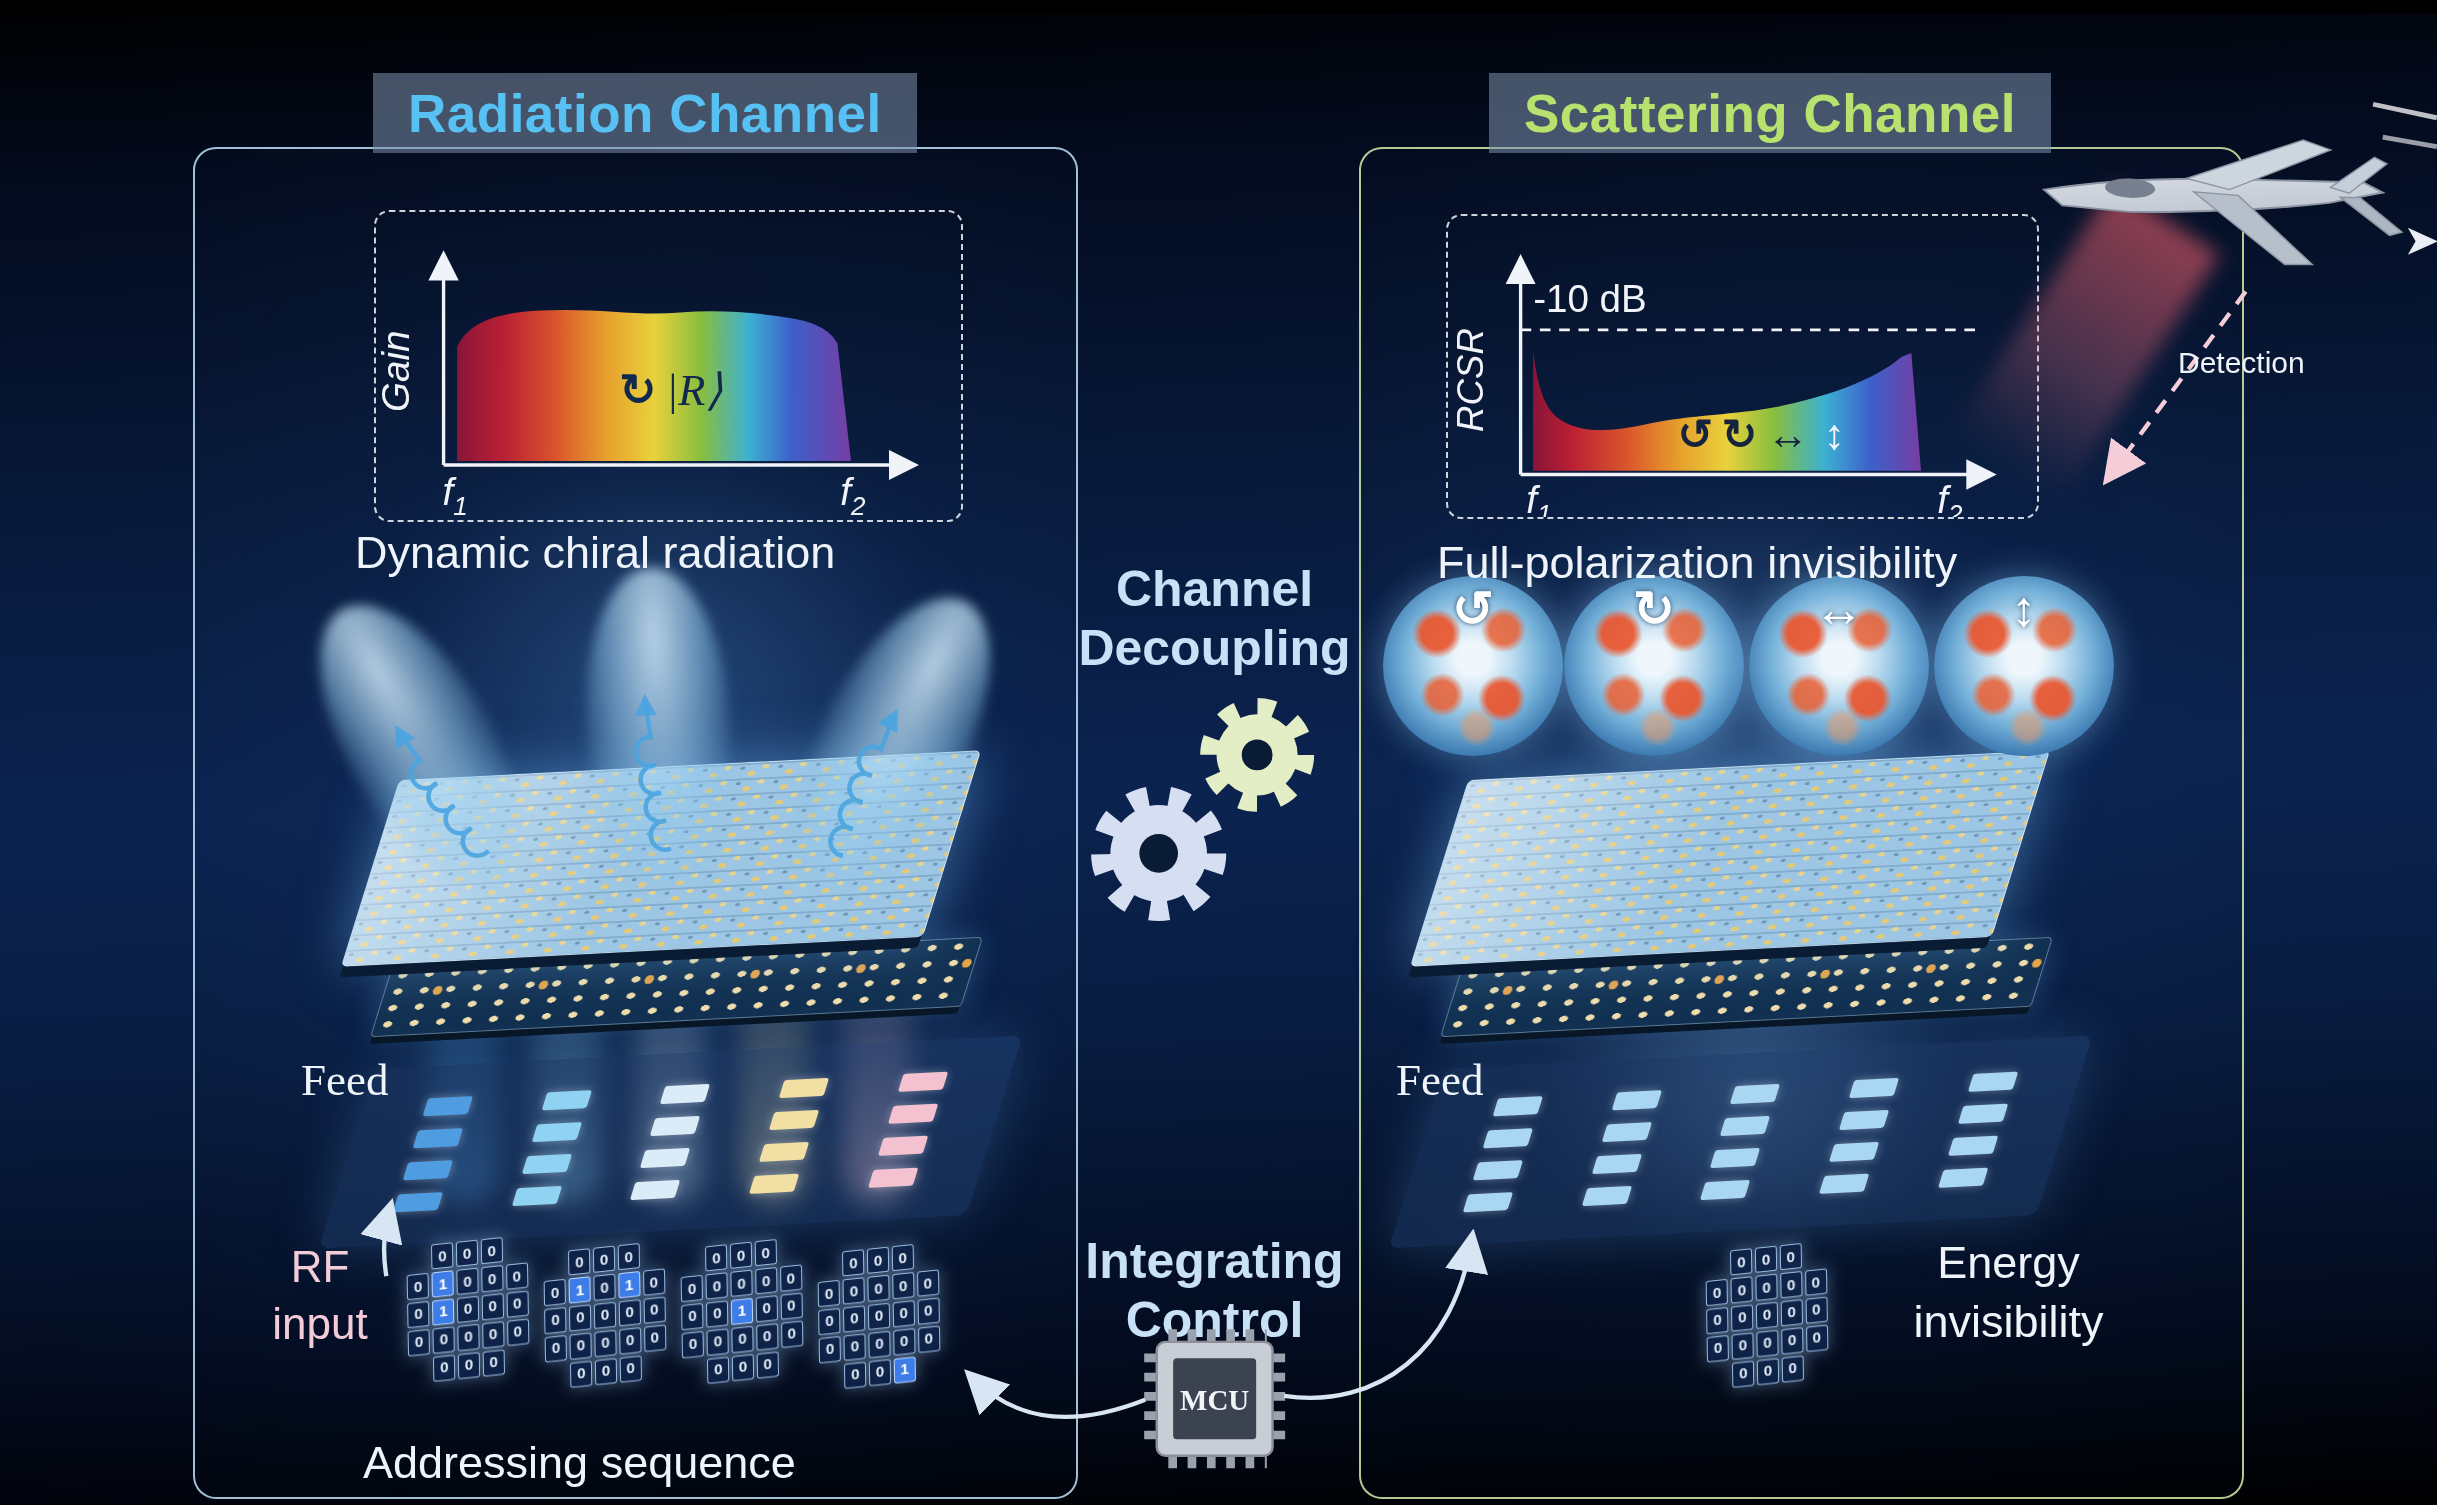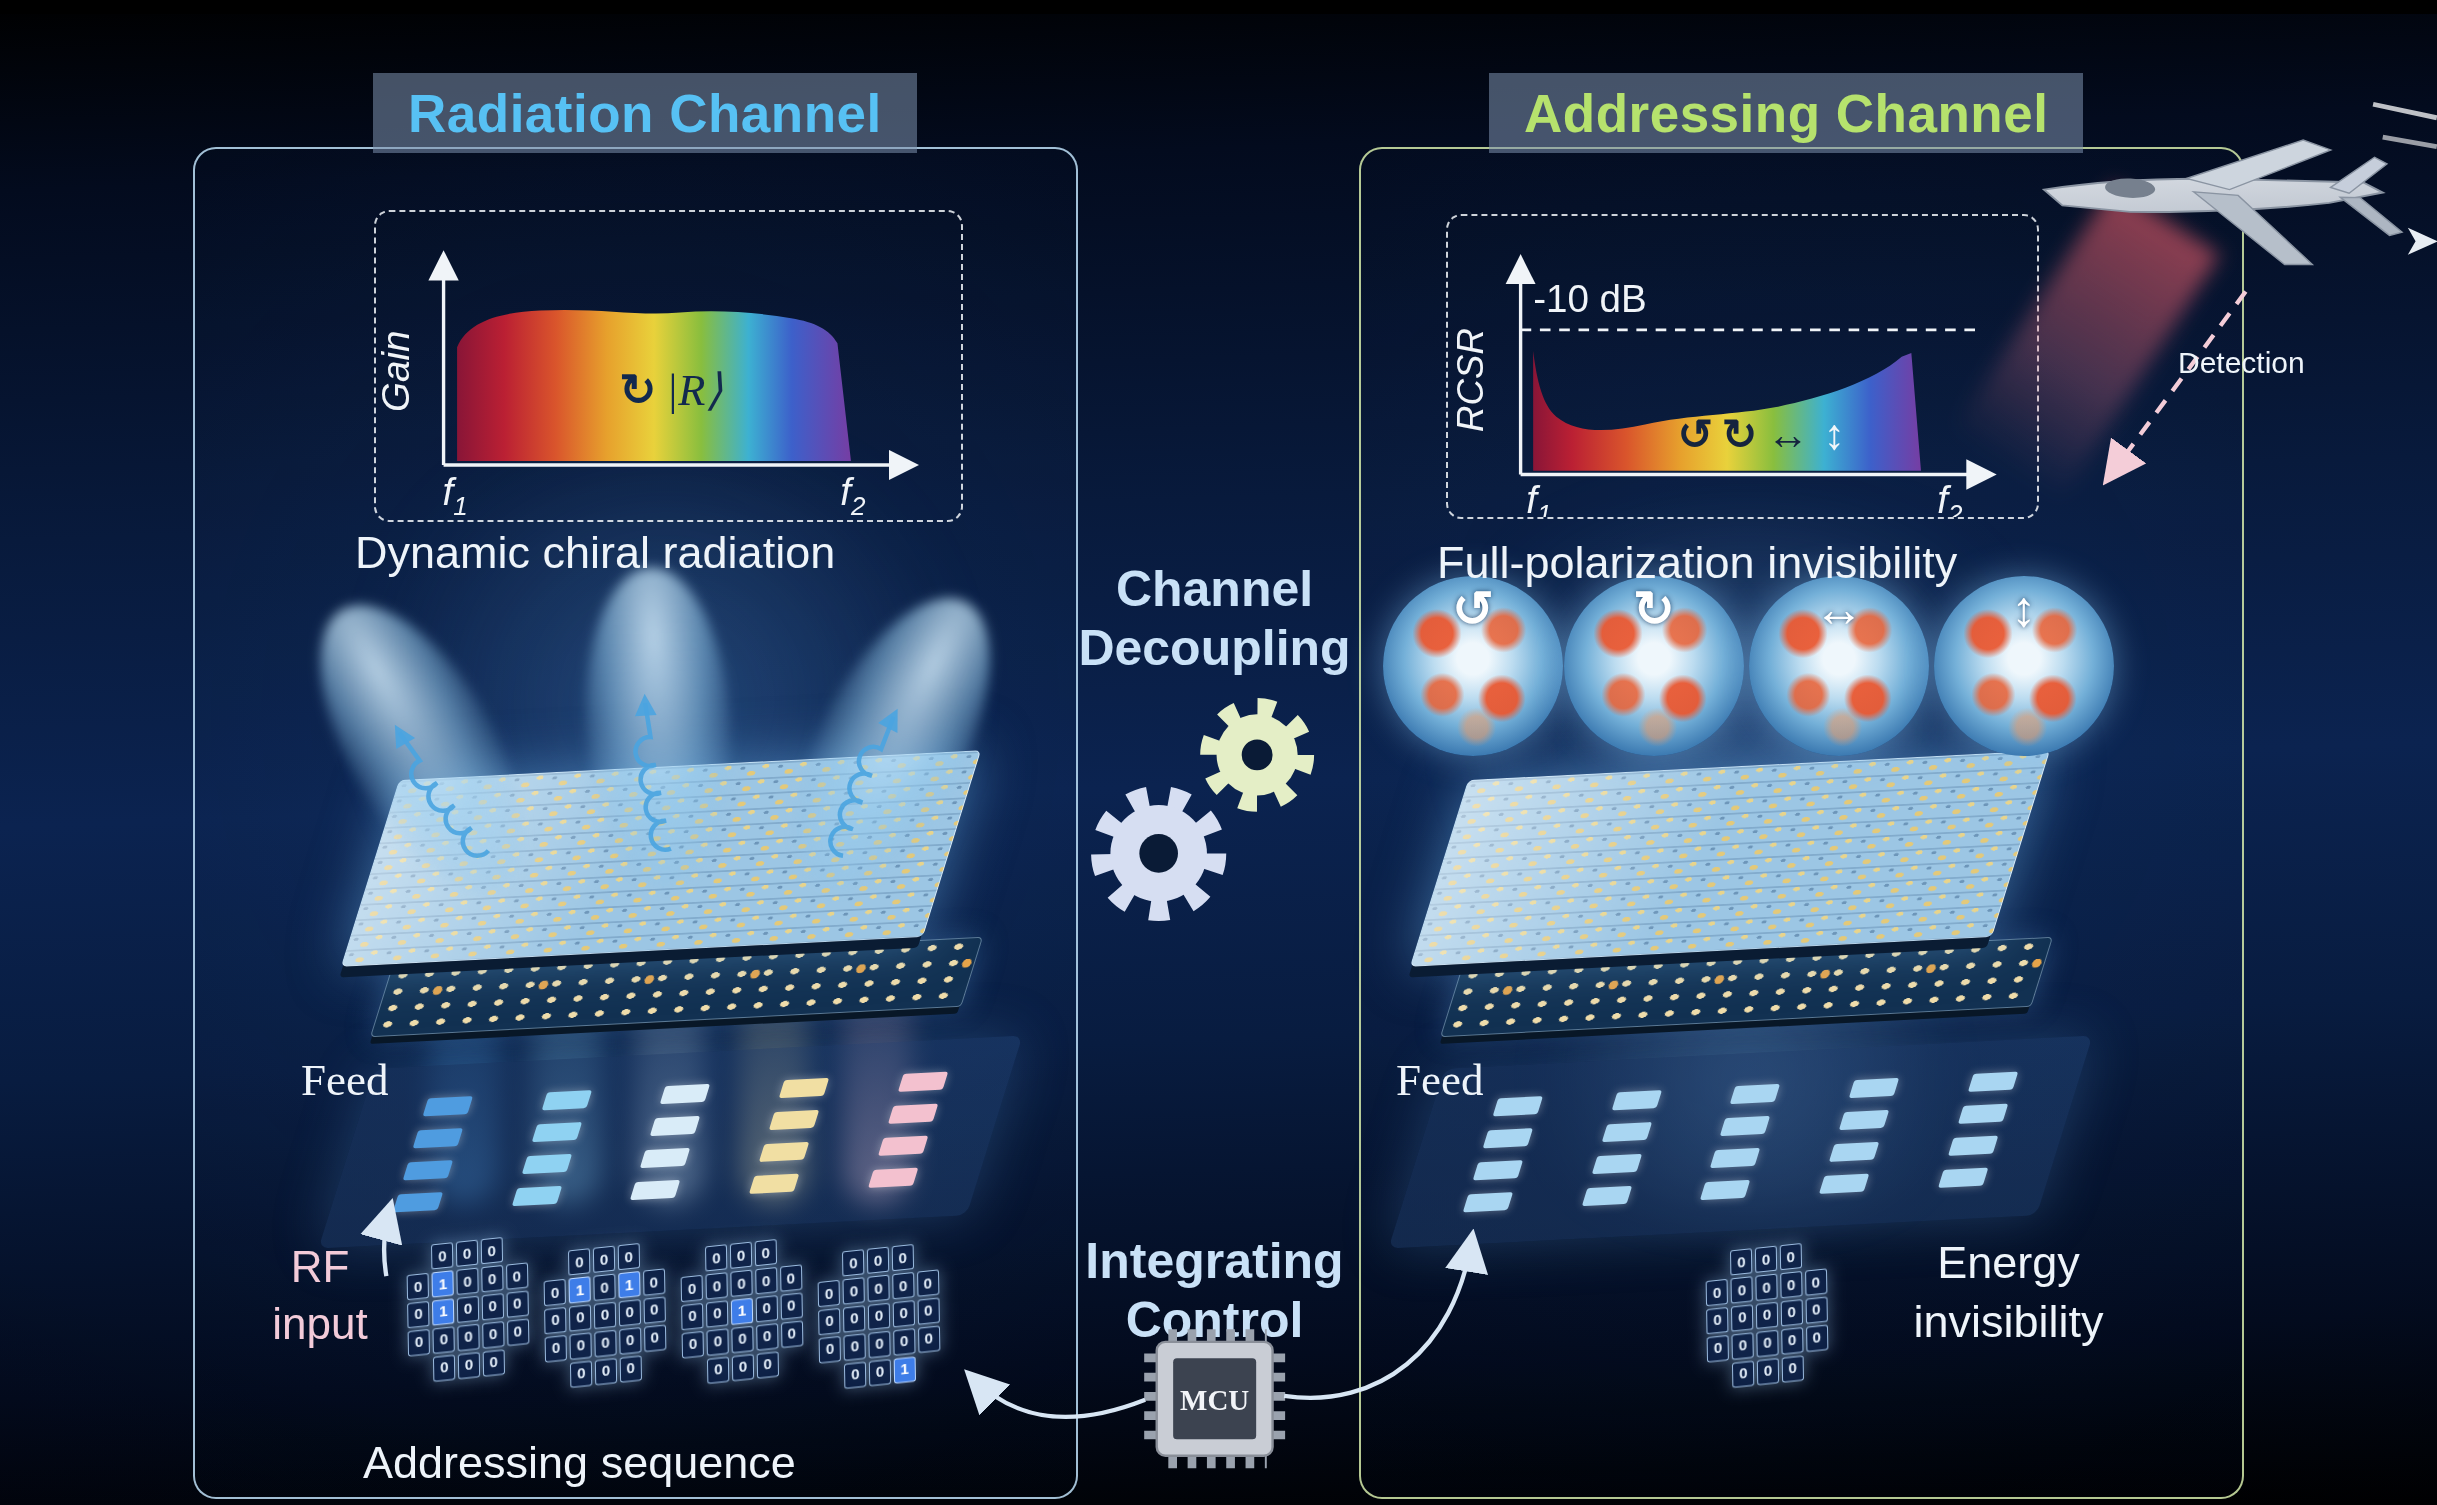--- a/index.html
+++ b/index.html
@@ -127,21 +127,21 @@
 <div id="canvas">
   <div class="topstrip"></div>
 
   <div class="soft-glow" style="left:328px;top:454px;width:676px;height:492px;background:radial-gradient(circle, rgba(95,160,220,.30), transparent 70%);"></div>
   <div class="soft-glow" style="left:1400px;top:521px;width:695px;height:415px;background:radial-gradient(circle, rgba(120,175,225,.30), transparent 70%);"></div>
 
   <div class="panel panel-left"></div>
   <div class="panel panel-right"></div>
 
   <div class="title radiation-title">Radiation Channel</div>
-  <div class="title scattering-title">Addressing Channel</div>
+  <div class="title scattering-title">Scattering Channel</div>
 
   <div class="chart-box chart-box-left">
     <svg viewBox="0 0 606 319">
       <defs>
         <linearGradient id="rg1" gradientUnits="userSpaceOnUse" x1="84" x2="492" y1="0" y2="0">
           <stop offset="0" stop-color="#8e1537"></stop>
             <stop offset=".12" stop-color="#c22033"></stop>
           <stop offset=".25" stop-color="#e2572b"></stop>
             <stop offset=".38" stop-color="#f0a62c"></stop>
           <stop offset=".5" stop-color="#f2d93b"></stop>

